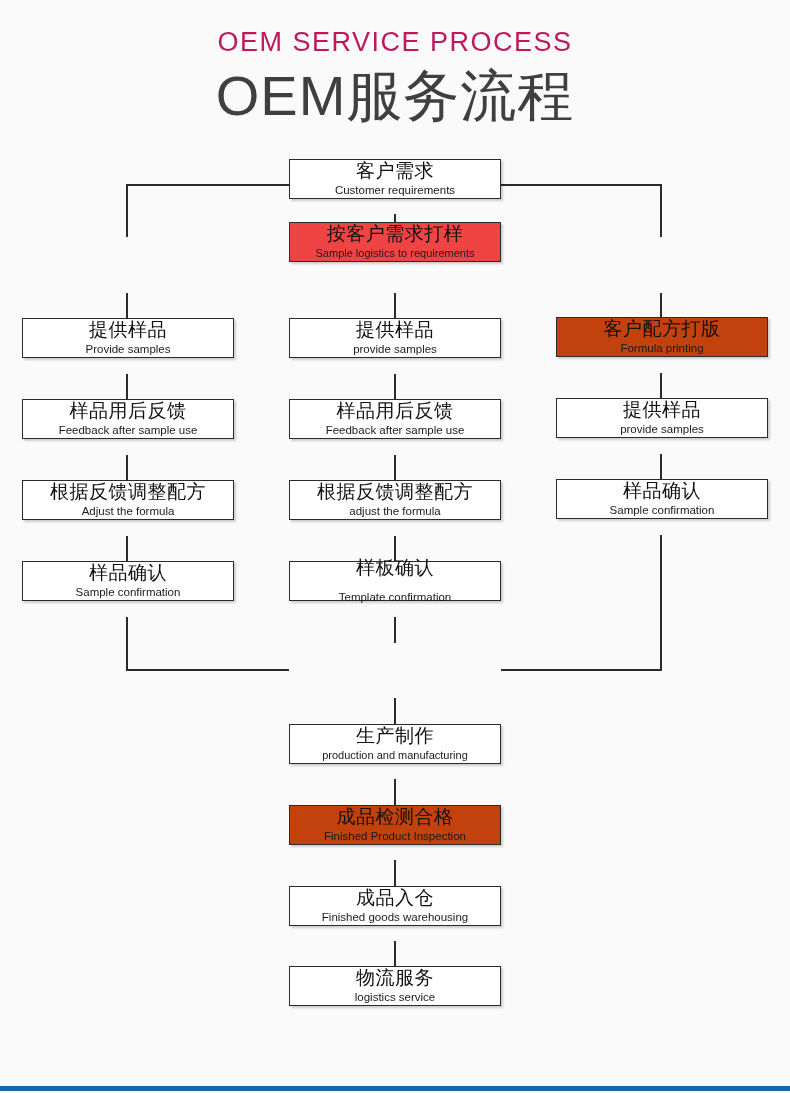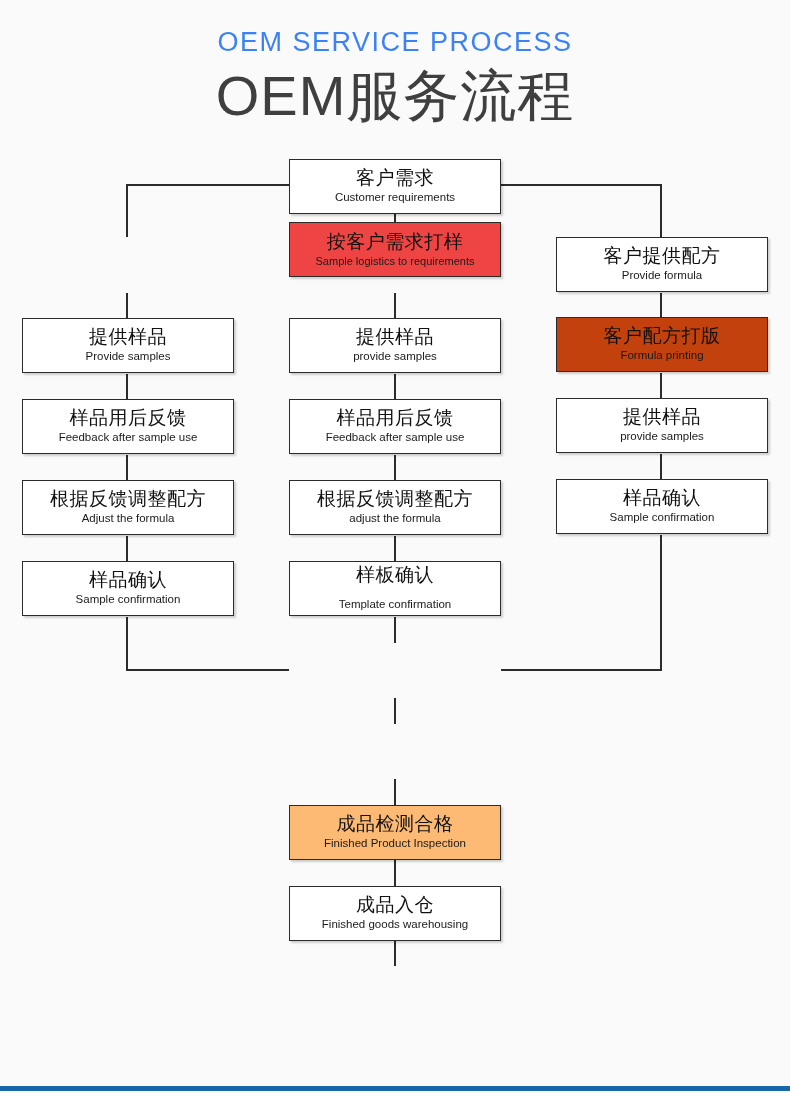--- a/index.html
+++ b/index.html
@@ -50,21 +50,21 @@
     position: absolute;
     top: 0; left: 0;
     width: 790px;
     height: 1093px;
     pointer-events: none;
   }
 
   .node {
     position: absolute;
     width: 212px;
-    height: 55px;
+    height: 40px;
     background: #ffffff;
     border: 1.6px solid #2b2b2b;
     box-shadow: 1.5px 1.5px 2px rgba(0,0,0,0.18);
     display: flex;
     flex-direction: column;
     align-items: center;
     justify-content: center;
     z-index: 2;
   }
   .node .cn {
@@ -95,21 +95,21 @@
     top: 1086px;
     width: 790px;
     height: 5px;
     background: #1668ab;
   }
 </style>
 </head>
 <body style="background: rgb(250, 250, 250);">
 
 <div id="header">
-  <div id="title-en" style="color: #3b82f6;">OEM SERVICE PROCESS</div>
+  <div id="title-en" style="color: #be185d;">OEM SERVICE PROCESS</div>
   <div id="title-cn" style="color: rgb(63, 63, 63);">OEM服务流程</div>
 </div>
 
 <div id="flow">
 
   <svg id="connectors" viewBox="0 0 790 1093" width="790" height="1093">
     <g stroke="#2b2b2b" stroke-width="2.4" fill="none" shape-rendering="crispEdges">
 
       <line x1="395" y1="214" x2="395" y2="237"></line>
 
@@ -179,42 +179,46 @@
   </div>
   <div class="node col-m" style="top: 480px; background: rgb(255, 255, 255); border-color: rgb(43, 43, 43);">
     <div class="cn">根据反馈调整配方</div>
     <div class="en">adjust the formula</div>
   </div>
   <div class="node col-m" style="top: 561px; background: rgb(255, 255, 255); border-color: rgb(43, 43, 43); gap: 10px;">
     <div class="cn">样板确认</div>
     <div class="en">Template confirmation</div>
   </div>
 
-  <div class="node col-r" style="top: 237px; background: rgb(255, 255, 255); border-color: rgb(43, 43, 43);">
-    <div class="cn">客户提供配方</div>
-    <div class="en">Provide formula</div>
-  </div>
   <div class="node col-r" style="top: 317px; background: #c2410c; border-color: rgb(43, 43, 43);">
     <div class="cn">客户配方打版</div>
     <div class="en">Formula printing</div>
   </div>
   <div class="node col-r" style="top: 398px; background: rgb(255, 255, 255); border-color: rgb(43, 43, 43);">
     <div class="cn">提供样品</div>
     <div class="en">provide samples</div>
   </div>
   <div class="node col-r" style="top: 479px; background: rgb(255, 255, 255); border-color: rgb(43, 43, 43);">
     <div class="cn">样品确认</div>
     <div class="en">Sample confirmation</div>
   </div>
 
 
-  <div class="node col-m" style="top: 805px; background: #fdba74; border-color: rgb(43, 43, 43);">
+  <div class="node col-m wide" style="top: 724px; background: rgb(255, 255, 255); border-color: rgb(43, 43, 43);">
+    <div class="cn">生产制作</div>
+    <div class="en">production and manufacturing</div>
+  </div>
+  <div class="node col-m" style="top: 805px; background: #c2410c; border-color: rgb(43, 43, 43);">
     <div class="cn">成品检测合格</div>
     <div class="en">Finished Product Inspection</div>
   </div>
   <div class="node col-m" style="top: 886px; background: rgb(255, 255, 255); border-color: rgb(43, 43, 43);">
     <div class="cn">成品入仓</div>
     <div class="en">Finished goods warehousing</div>
   </div>
+  <div class="node col-m" style="top: 966px; background: rgb(255, 255, 255); border-color: rgb(43, 43, 43);">
+    <div class="cn">物流服务</div>
+    <div class="en">logistics service</div>
+  </div>
 
 </div>
 
 <div id="bottom-bar" style="background: rgb(22, 104, 171);"></div>
 
 </body></html>

